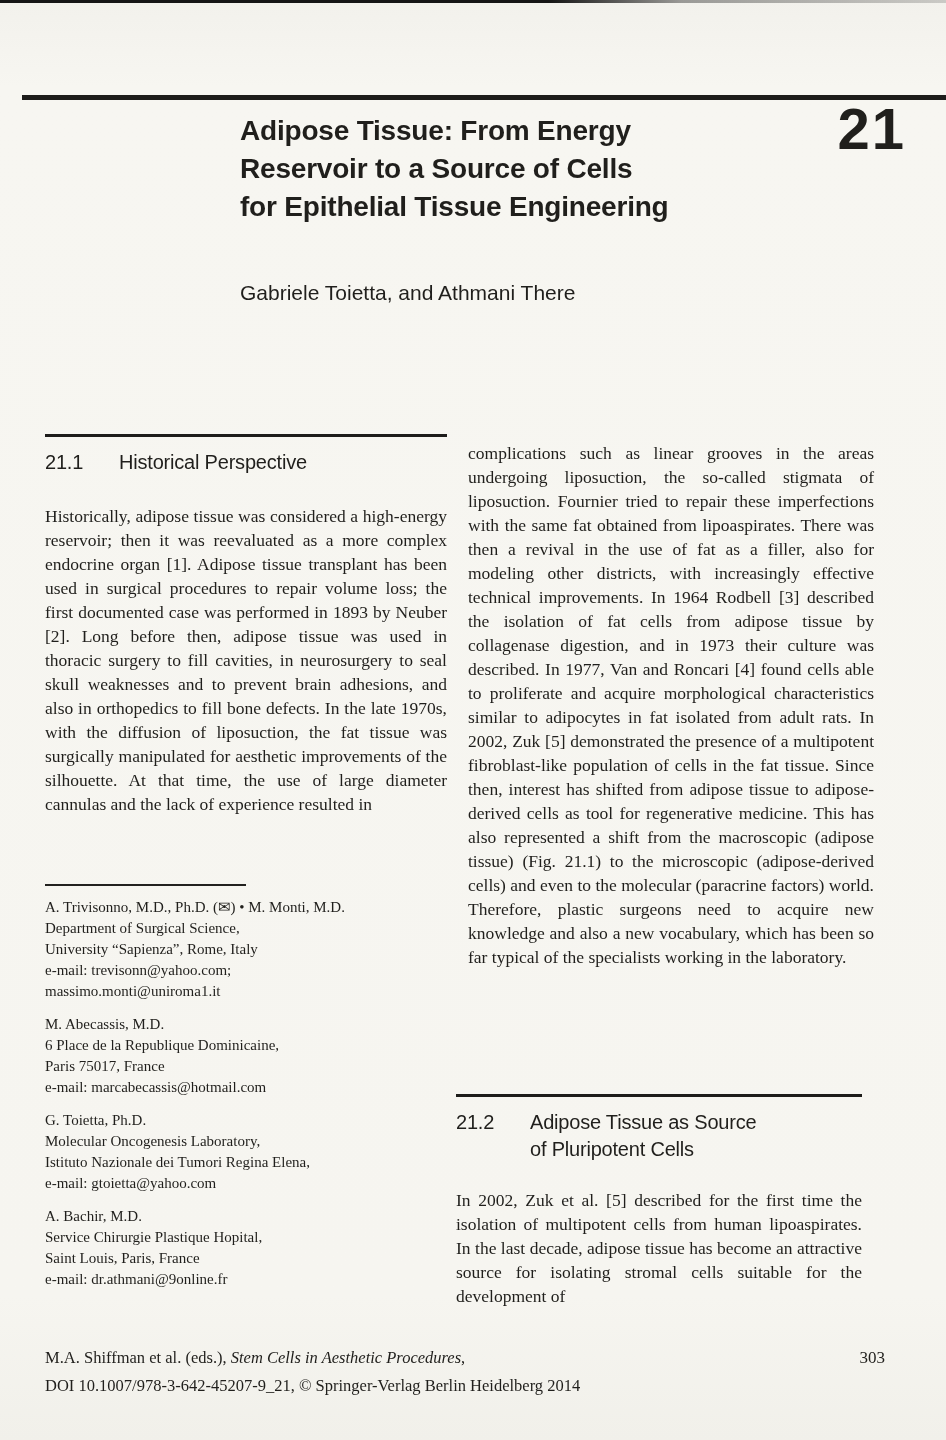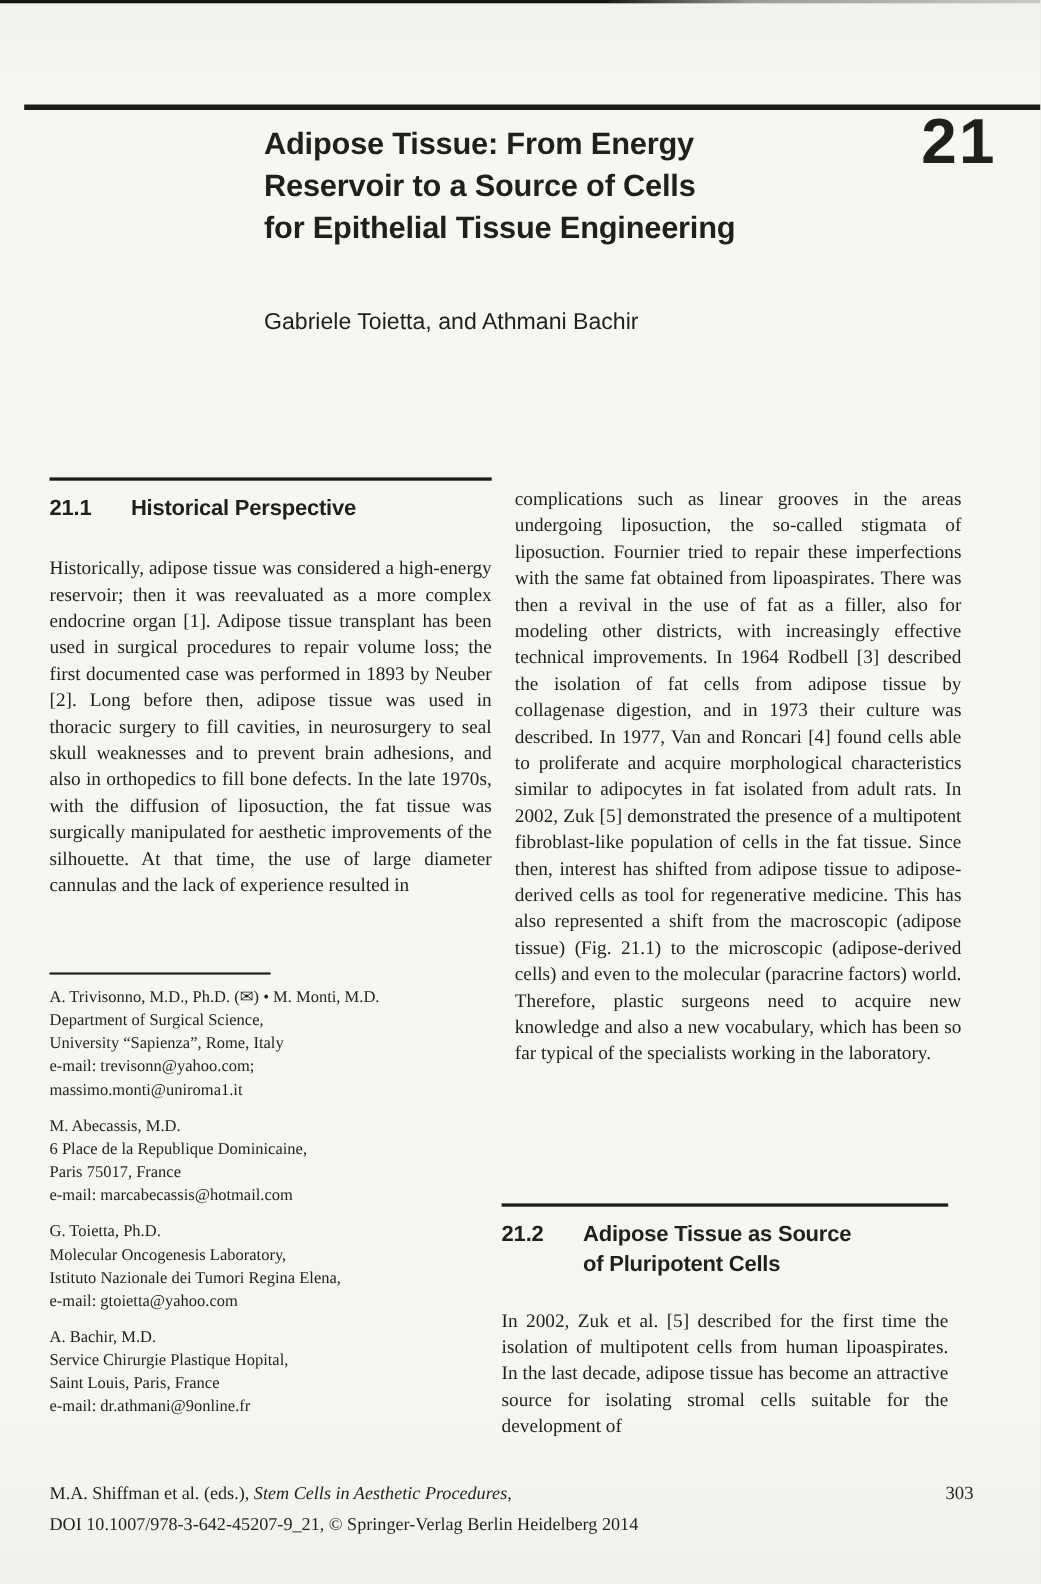--- a/index.html
+++ b/index.html
@@ -27,21 +27,21 @@
   }
   .authors {
     position:absolute; left:240px; top:276px; width:600px;
     font-family:"Liberation Sans", sans-serif; font-size:21px; line-height:33px;
   }
   .col-left  { position:absolute; left:45px;  top:434px; width:402px; }
   .col-right { position:absolute; left:468px; top:441px; width:406px; }
   .sec-rule { height:3px; background:#1d1c1a; }
   .sec-head {
     display:flex; margin-top:12px;
-    font-family:"Liberation Sans", sans-serif; font-weight:bold;
+    font-family:"Liberation Sans", sans-serif; font-weight:normal;
     font-size:20px; line-height:27px; letter-spacing:-0.2px;
   }
   .sec-num { width:74px; flex:none; }
   .t-line { display:block; }
   .body {
     margin:28px 0 0 0; font-size:17.5px; line-height:24px;
     text-align:justify; text-align-last:left;
   }
   .col-right .body.cont { margin:0; }
   .fn-area { position:absolute; left:45px; top:884px; width:402px; }
@@ -66,21 +66,21 @@
 
   <div class="chapter-num">21</div>
 
   <div class="title">
     <div>Adipose Tissue: From Energy</div>
     <div>Reservoir to a Source of Cells</div>
     <div>for Epithelial Tissue Engineering</div>
   </div>
 
   <div class="authors">
-    <div>Gabriele Toietta, and Athmani Bachir</div>
+    <div>Gabriele Toietta, and Athmani There</div>
   </div>
 
   <div class="col-left">
     <div class="sec-rule"></div>
     <div class="sec-head">
       <span class="sec-num">21.1</span>
       <span class="sec-title">Historical Perspective</span>
     </div>
     <p class="body">Historically, adipose tissue was considered a high-energy reservoir; then it was reevaluated as a more complex endocrine organ [1]. Adipose tissue transplant has been used in surgical procedures to repair volume loss; the first documented case was performed in 1893 by Neuber [2]. Long before then, adipose tissue was used in thoracic surgery to fill cavities, in neurosurgery to seal skull weaknesses and to prevent brain adhesions, and also in orthopedics to fill bone defects. In the late 1970s, with the diffusion of liposuction, the fat tissue was surgically manipulated for aesthetic improvements of the silhouette. At that time, the use of large diameter cannulas and the lack of experience resulted in</p>
   </div>

